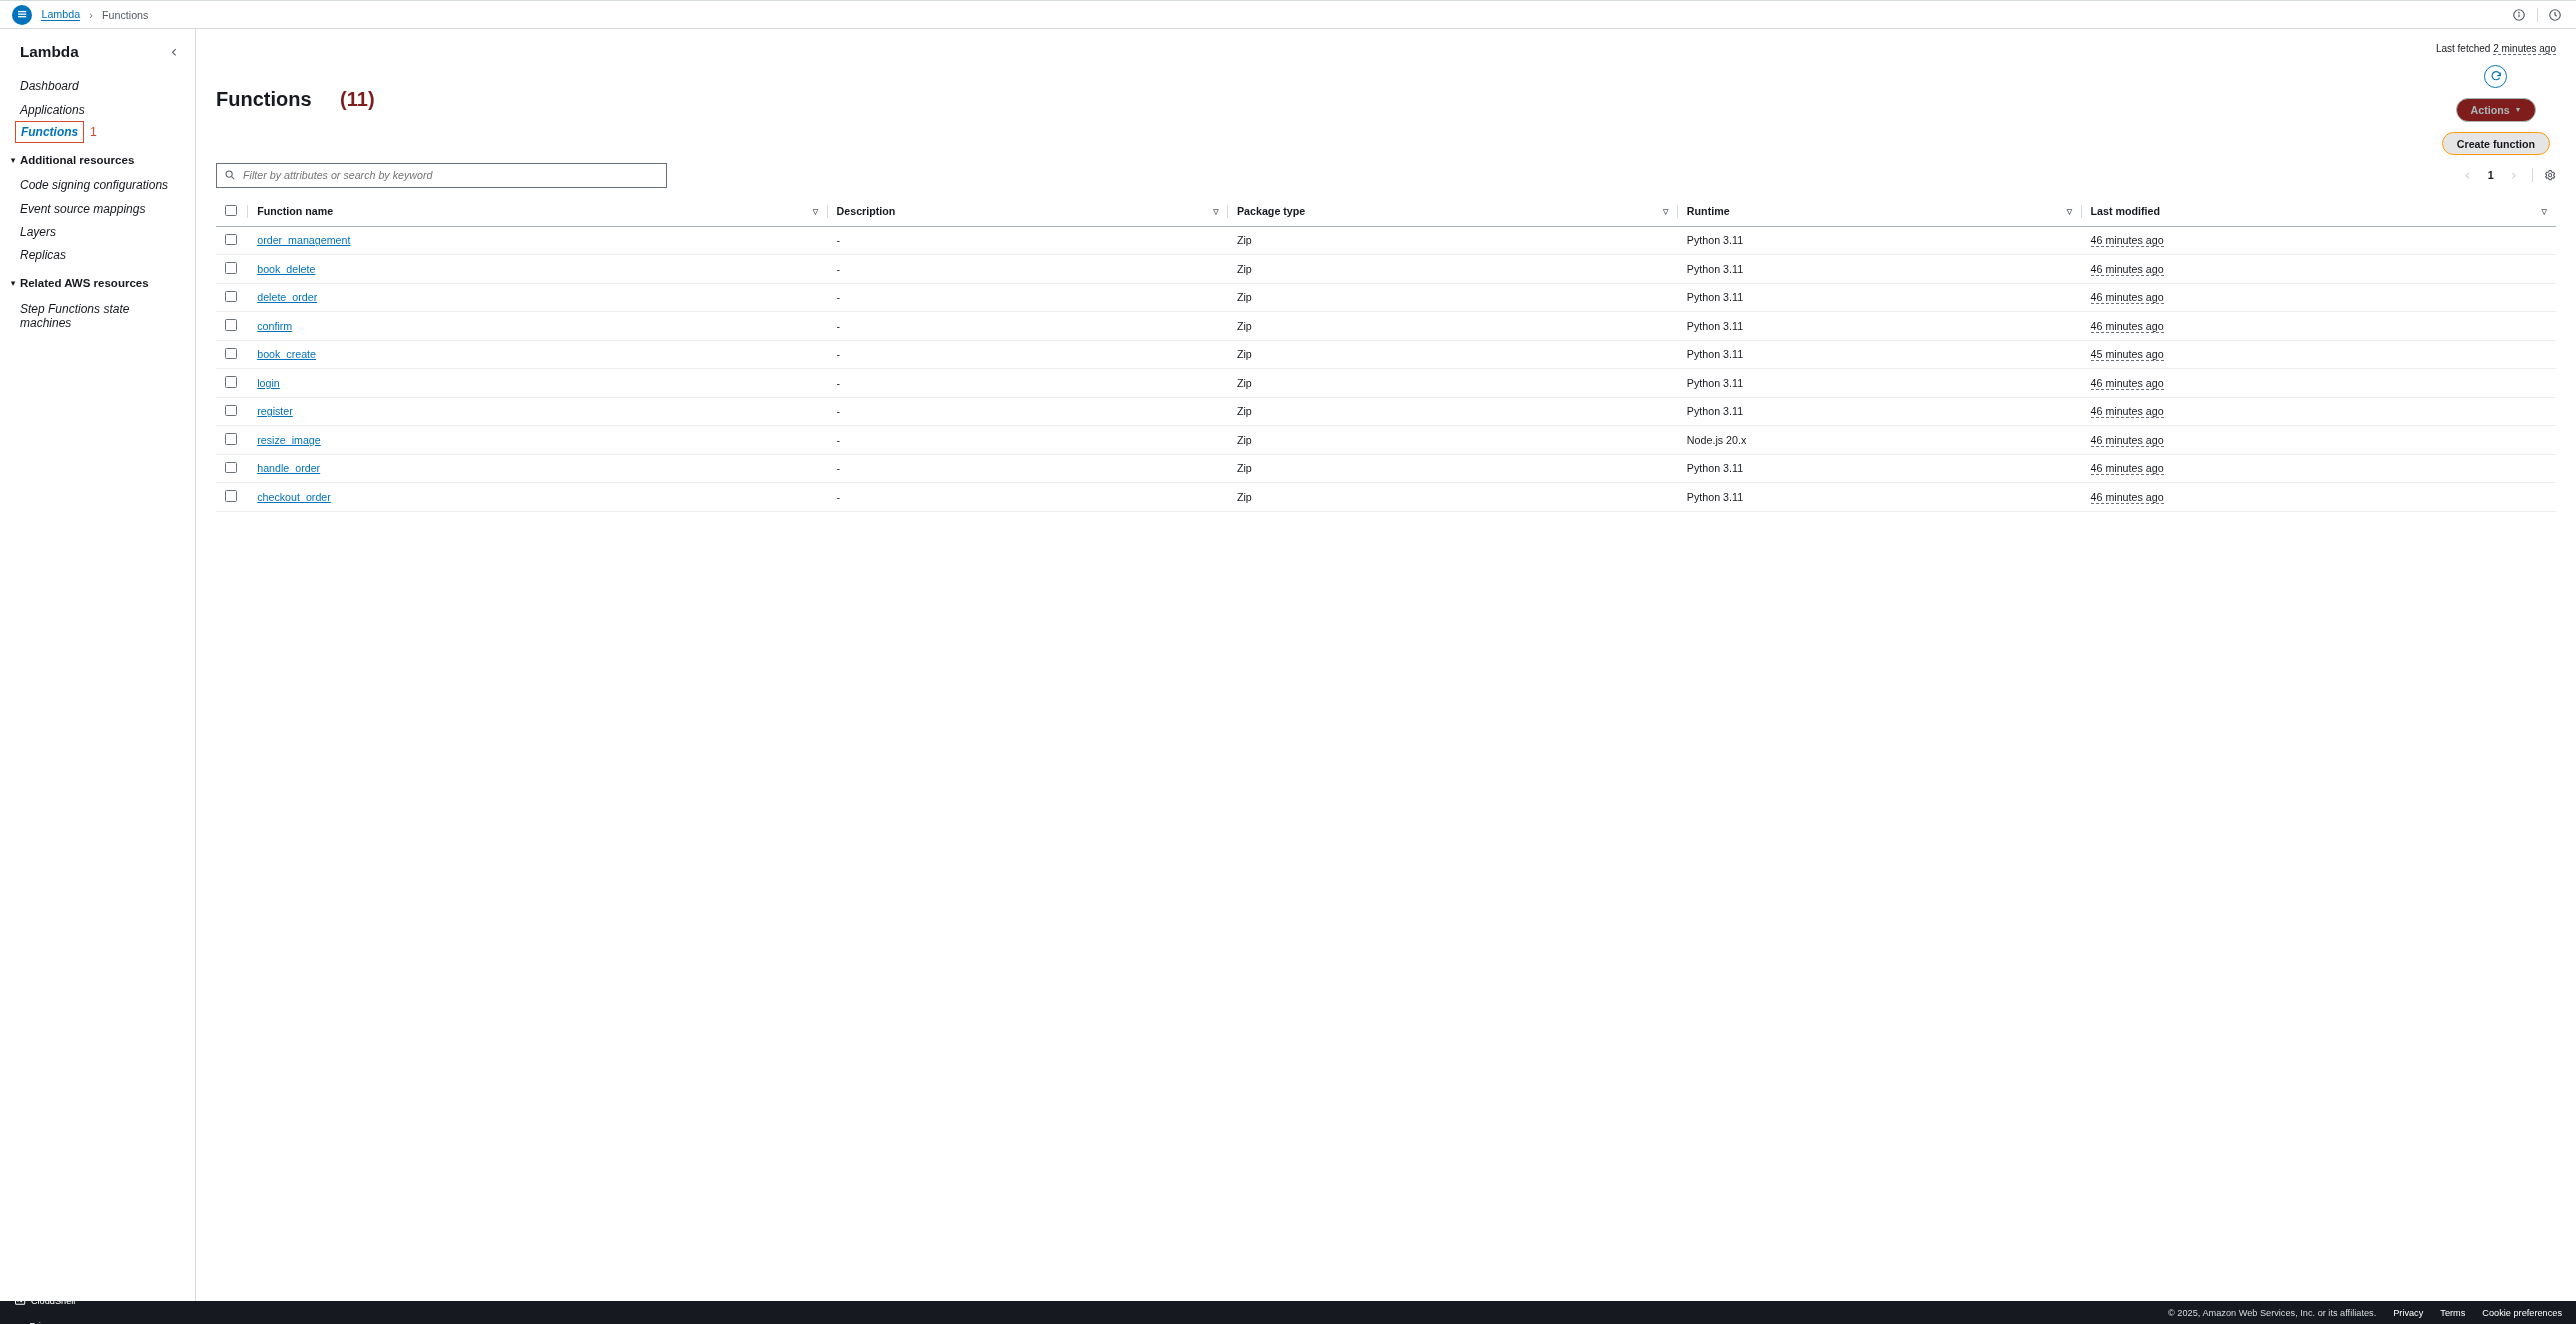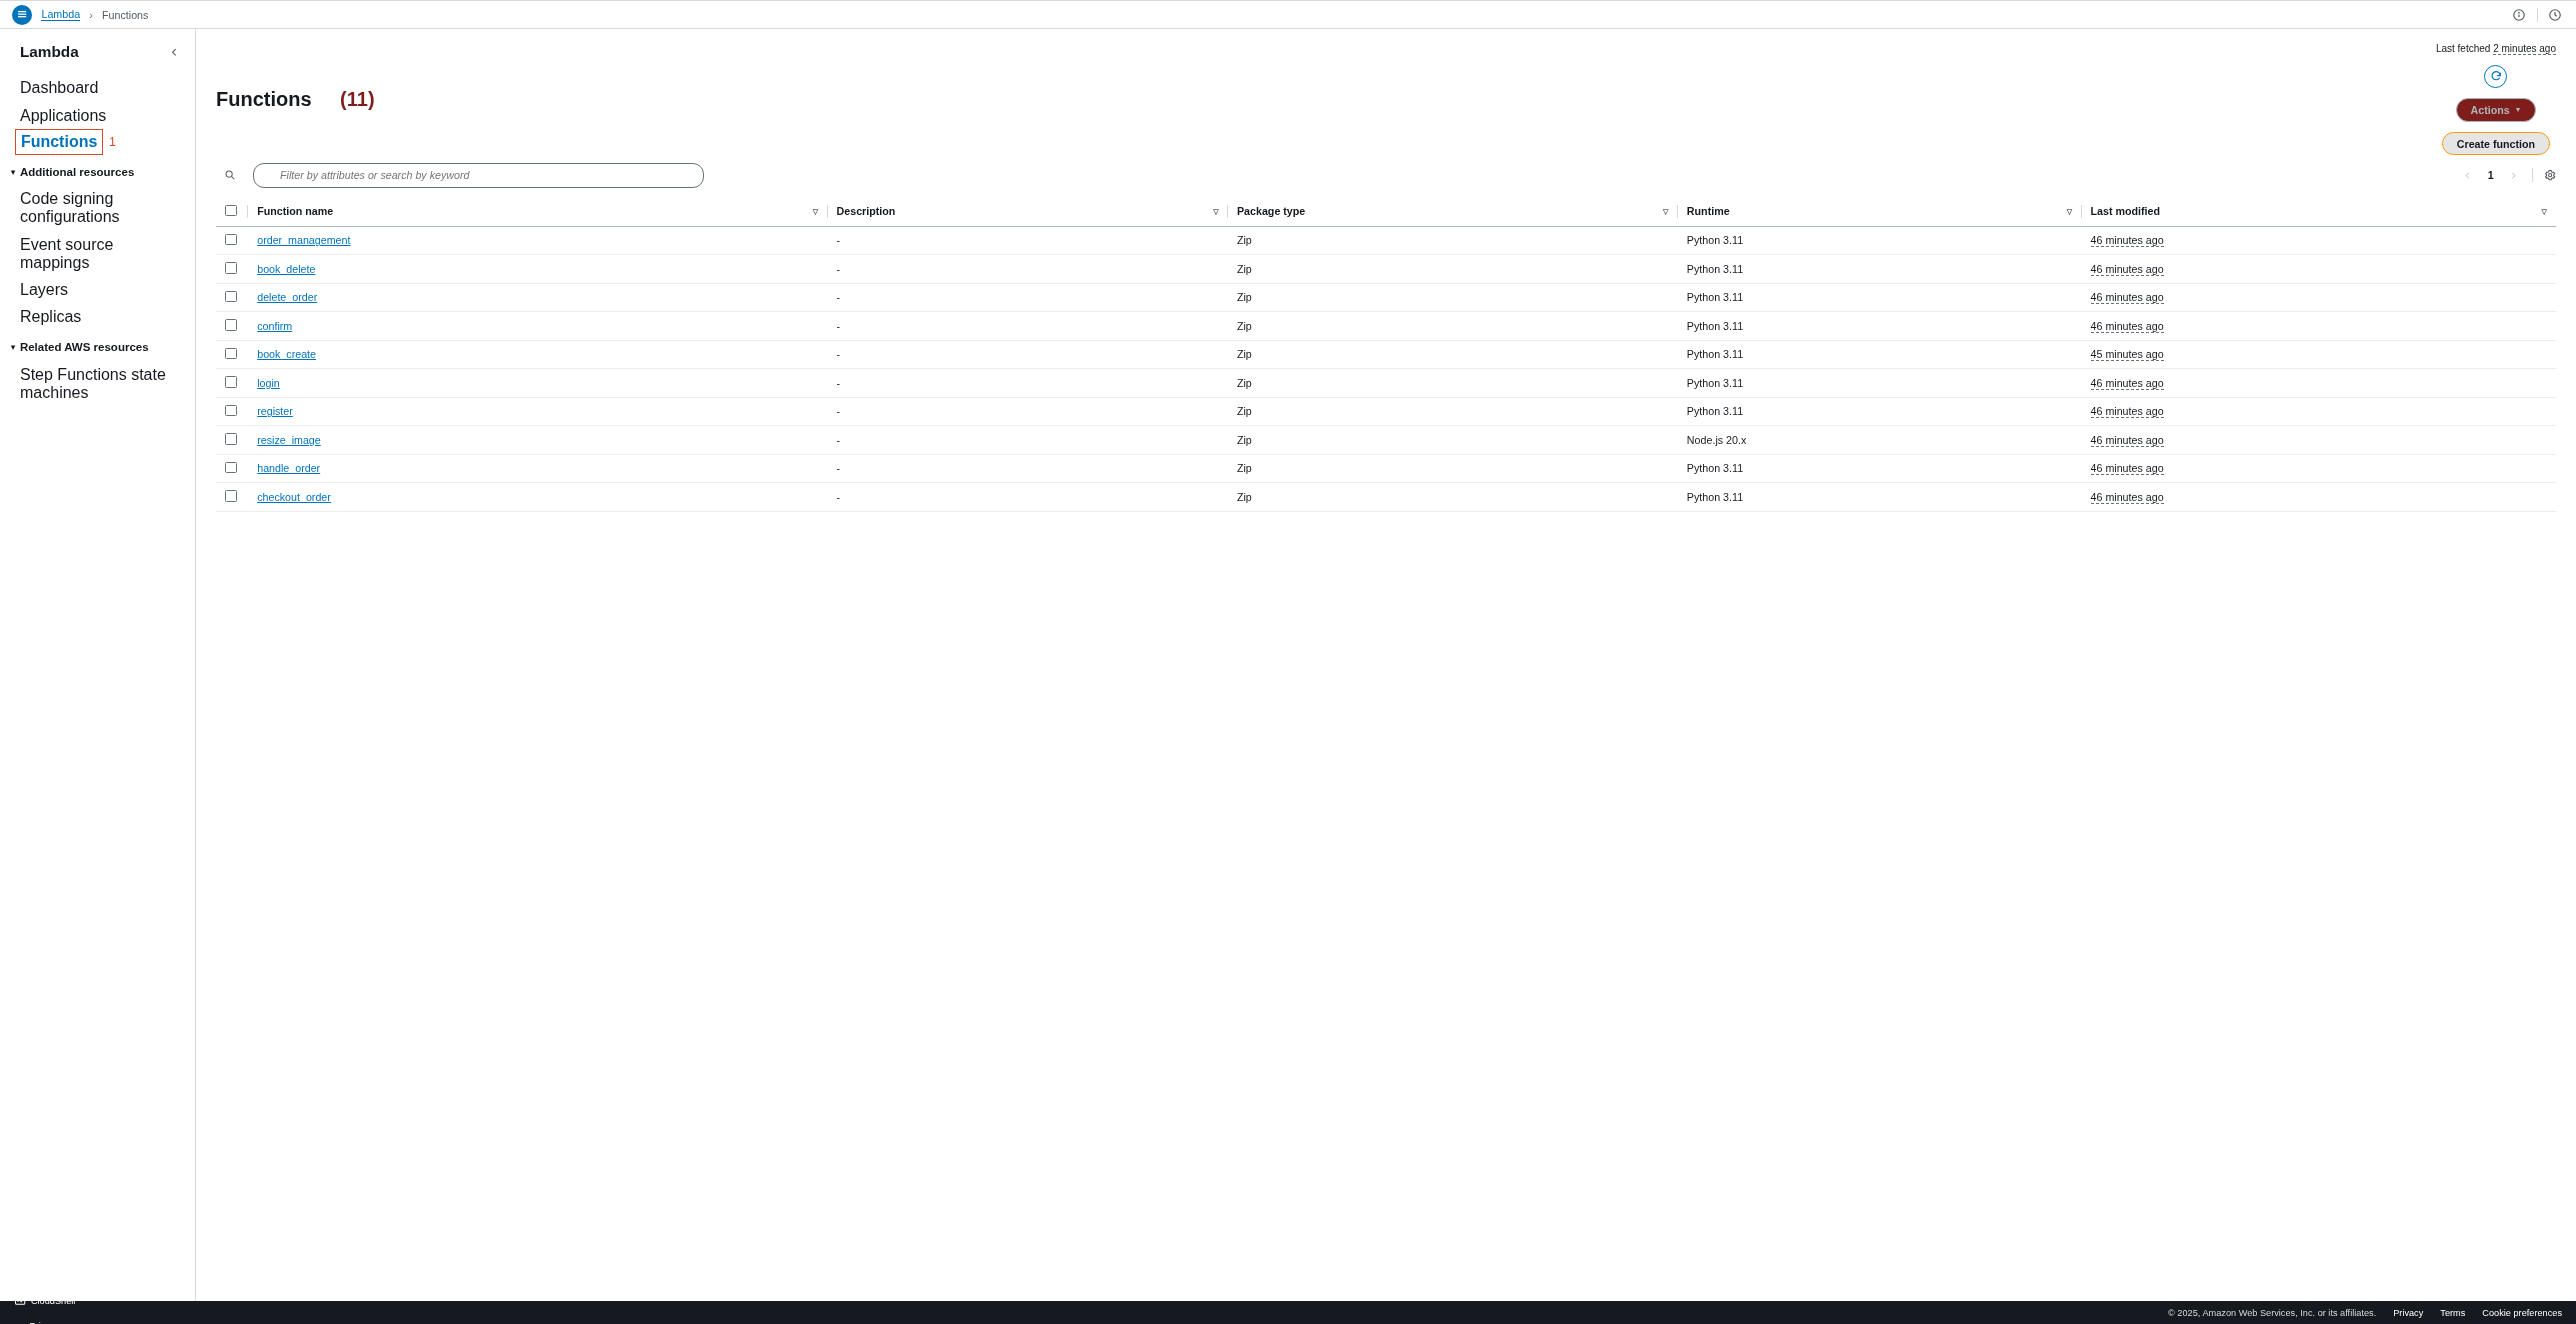--- a/index.html
+++ b/index.html
@@ -18,21 +18,21 @@
   .icon-btn { width:17px; height:17px; display:flex; align-items:center; justify-content:center; cursor:pointer; color:#545b64; }
   .topbar-right .divider { width:0.8px; height:14px; background:#d5dbdb; }
 
   
   .body-row { flex:1; display:flex; min-height:0; }
   .sidebar { width:196px; border-right:0.8px solid #d5dbdb; padding:14px 0 0 0; overflow-y:auto;}
   .sidebar-header { display:flex; align-items:center; justify-content:space-between; padding:0 15.3px 10.7px 20px; }
   .sidebar-title { font-size:15.3px; font-weight:700; }
   .collapse-btn { cursor:pointer; color:#545b64; }
   .nav-section { padding:3.1px 0; }
-  .nav-item { display:block; padding:4.6px 20px; color:#16191f; text-decoration:none; font-size:16px; cursor:pointer;}
+  .nav-item { display:block; padding:4.6px 20px; color:#16191f; text-decoration:none; font-size:12px; cursor:pointer;font-style:italic;}
   .nav-item.active { color:#0073bb; font-weight:700; }
   .nav-item.highlighted { border:1.2px solid #d64b28; padding:3.1px 4.6px; margin-left:15.3px; display:inline-block;}
   .section-header { display:flex; align-items:center; gap:3.1px; padding:7.7px 9.2px 4.6px 9.2px; font-weight:700; cursor:pointer; font-size:11.5px;}
   .section-header .caret { font-size:7.7px; }
   .annotation-num { color:#d64b28; font-size:12.3px; font-weight:400; margin-left:6.1px; display:inline-block; vertical-align:middle;}
 
   
   .content { flex:1; padding:14px 20px; overflow:auto;}
   .page-header-row { display:flex; align-items:center; justify-content:space-between; margin-bottom:7.7px;}
   .page-title { font-size:20px; font-weight:700; }
@@ -42,21 +42,21 @@
   .last-fetched .ago { border-bottom:0.8px dashed #687078; }
   .refresh-btn { width:23px; height:23px; border:1.5px solid #0073bb; border-radius:50%; display:flex; align-items:center; justify-content:center; cursor:pointer; color:#0073bb;}
   .btn { border-radius:15.3px; padding:4.6px 14px; font-size:10.7px; font-weight:700; cursor:pointer; border:0.8px solid; display:flex; align-items:center; gap:4.6px;}
   .btn-secondary { background:#7f1d1d; border-color:#687078; color:#545b64;}
   .btn-secondary.disabled { color:#aab7b8; border-color:#aab7b8; cursor:default;}
   .btn-primary { background:#e5e5e5; border-color:#ff9900; color:#16191f;}
   .caret-down-sm { font-size:7px; }
 
   .filter-row { display:flex; align-items:center; justify-content:space-between; margin-bottom:9.2px; gap:15.3px;}
   .search-wrap { position:relative; width:451px;}
-  .search-input { width:100%; height:24.5px; border:0.8px solid #687078; border-radius:11px; padding:0 7.7px 0 26px; font-size:10.7px; font-style:italic; color:#687078; outline:none;margin-left:37px;}
+  .search-input { width:100%; height:24.5px; border:0.8px solid #687078; border-radius:0; padding:0 7.7px 0 26px; font-size:10.7px; font-style:italic; color:#687078; outline:none;}
   .search-icon { position:absolute; left:7.7px; top:5.4px; color:#545b64;}
   .pager { display:flex; align-items:center; gap:7.7px;}
   .pager .pg-btn{ color:#aab7b8; cursor:default; padding:3.1px;}
   .pager .pg-num{ font-weight:700; padding:1.5px 4.6px;}
   .pager .divider{ width:0.8px; height:14px; background:#d5dbdb; margin:0 3.1px;}
   .gear { cursor:pointer; color:#545b64;}
 
   
   table { width:100%; border-collapse:collapse;}
   thead th { text-align:left; font-weight:700; font-size:10.7px; padding:7.7px 9.2px; border-bottom:0.8px solid #aab7b8; color:#16191f; position:relative;}

